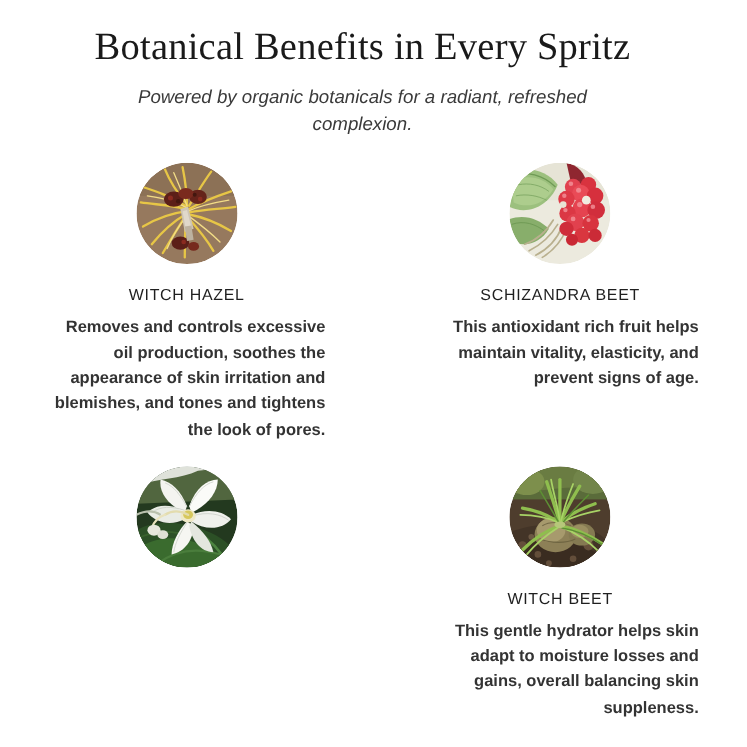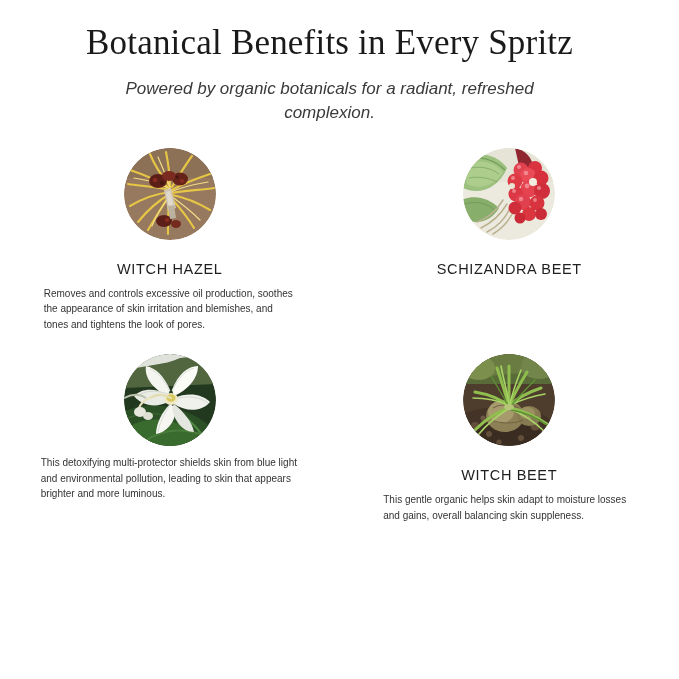--- a/index.html
+++ b/index.html
@@ -84,26 +84,27 @@
     font-size: 14.5px;
     letter-spacing: 0.65px;
     color: #1f1f1f;
     margin-top: 21px;
     text-align: center;
     font-weight: 400;
     white-space: nowrap;
   }
   .ing-desc {
     font-family: "Liberation Sans", sans-serif;
-    font-size: 10px;
+    font-size: 15px;
     line-height: 1.55;
     color: #333333;
-    text-align: left;
+    text-align: right;
     margin-top: 9px;
     max-width: 252px;
+    font-weight: bold;
   }
   .cell-wide .ing-desc { max-width: 258px; }
 </style>
 </head>
 <body>
 
 <div class="page">
 
   <div class="header">
     <h1 class="main-title">Botanical Benefits in Every Spritz</h1>
@@ -217,20 +218,21 @@
                 <circle cx="58" cy="51" r="2.2"></circle>
                 <circle cx="76" cy="40" r="2.1"></circle>
                 <circle cx="72" cy="52" r="1.9"></circle>
               </g>
               <circle cx="70" cy="34" r="4" fill="#f0ece0"></circle>
               <circle cx="49" cy="38" r="3" fill="#e8e4d4"></circle>
             </g>
           </svg>
         </div>
         <div class="ing-name">SCHIZANDRA BEET</div>
+        <div class="ing-desc">This antioxidant rich fruit helps maintain vitality, elasticity, and prevent signs of age.</div>
       </div>
 
     </div>
 
     <div class="grid-row">
 
       <div class="cell cell-row2 cell-wide">
         <div class="thumb">
           <svg viewBox="0 0 92 92" xmlns="http://www.w3.org/2000/svg" aria-hidden="true">
             <defs>
@@ -261,21 +263,20 @@
               <ellipse cx="47" cy="45" rx="7" ry="6" fill="#efe9c6"></ellipse>
               <ellipse cx="47" cy="44" rx="4.5" ry="3.8" fill="#d7c85c"></ellipse>
               <path d="M47 44 C40 40 32 40 26 44" stroke="#e3dcae" stroke-width="2.2" fill="none" stroke-linecap="round"></path>
               <path d="M26 44 C20 46 16 50 14 56" stroke="#e9e3bd" stroke-width="2" fill="none" stroke-linecap="round"></path>
               <ellipse cx="16" cy="58" rx="6" ry="5" fill="#e7e7dd"></ellipse>
               <ellipse cx="24" cy="62" rx="5" ry="4" fill="#dfe0d4"></ellipse>
               <path d="M0 44 C8 40 16 40 22 44" stroke="#b9c0ad" stroke-width="2" fill="none"></path>
             </g>
           </svg>
         </div>
-        <div class="ing-desc">This detoxifying multi-protector shields skin from blue light and environmental pollution, leading to skin that appears brighter and more luminous.</div>
       </div>
 
       <div class="cell cell-row2">
         <div class="thumb">
           <svg viewBox="0 0 92 92" xmlns="http://www.w3.org/2000/svg" aria-hidden="true">
             <defs>
               <clipPath id="csu">
                   <circle cx="46" cy="46" r="46"></circle>
                 </clipPath>
             </defs>
@@ -327,20 +328,20 @@
               <g stroke="#5d8f34" stroke-width="1.4" stroke-linecap="round" fill="none">
                 <path d="M46 53 C40 42 34 32 28 22"></path>
                 <path d="M48 52 C56 42 64 34 72 26"></path>
                 <path d="M48 56 C62 58 74 64 86 72"></path>
               </g>
               <ellipse cx="46" cy="53" rx="5" ry="3" fill="#b6c77a"></ellipse>
             </g>
           </svg>
         </div>
         <div class="ing-name">WITCH BEET</div>
-        <div class="ing-desc">This gentle organic helps skin adapt to moisture losses and gains, overall balancing skin suppleness.</div>
+        <div class="ing-desc">This gentle hydrator helps skin adapt to moisture losses and gains, overall balancing skin suppleness.</div>
       </div>
 
     </div>
 
   </div>
 
 </div>
 
 </body></html>

